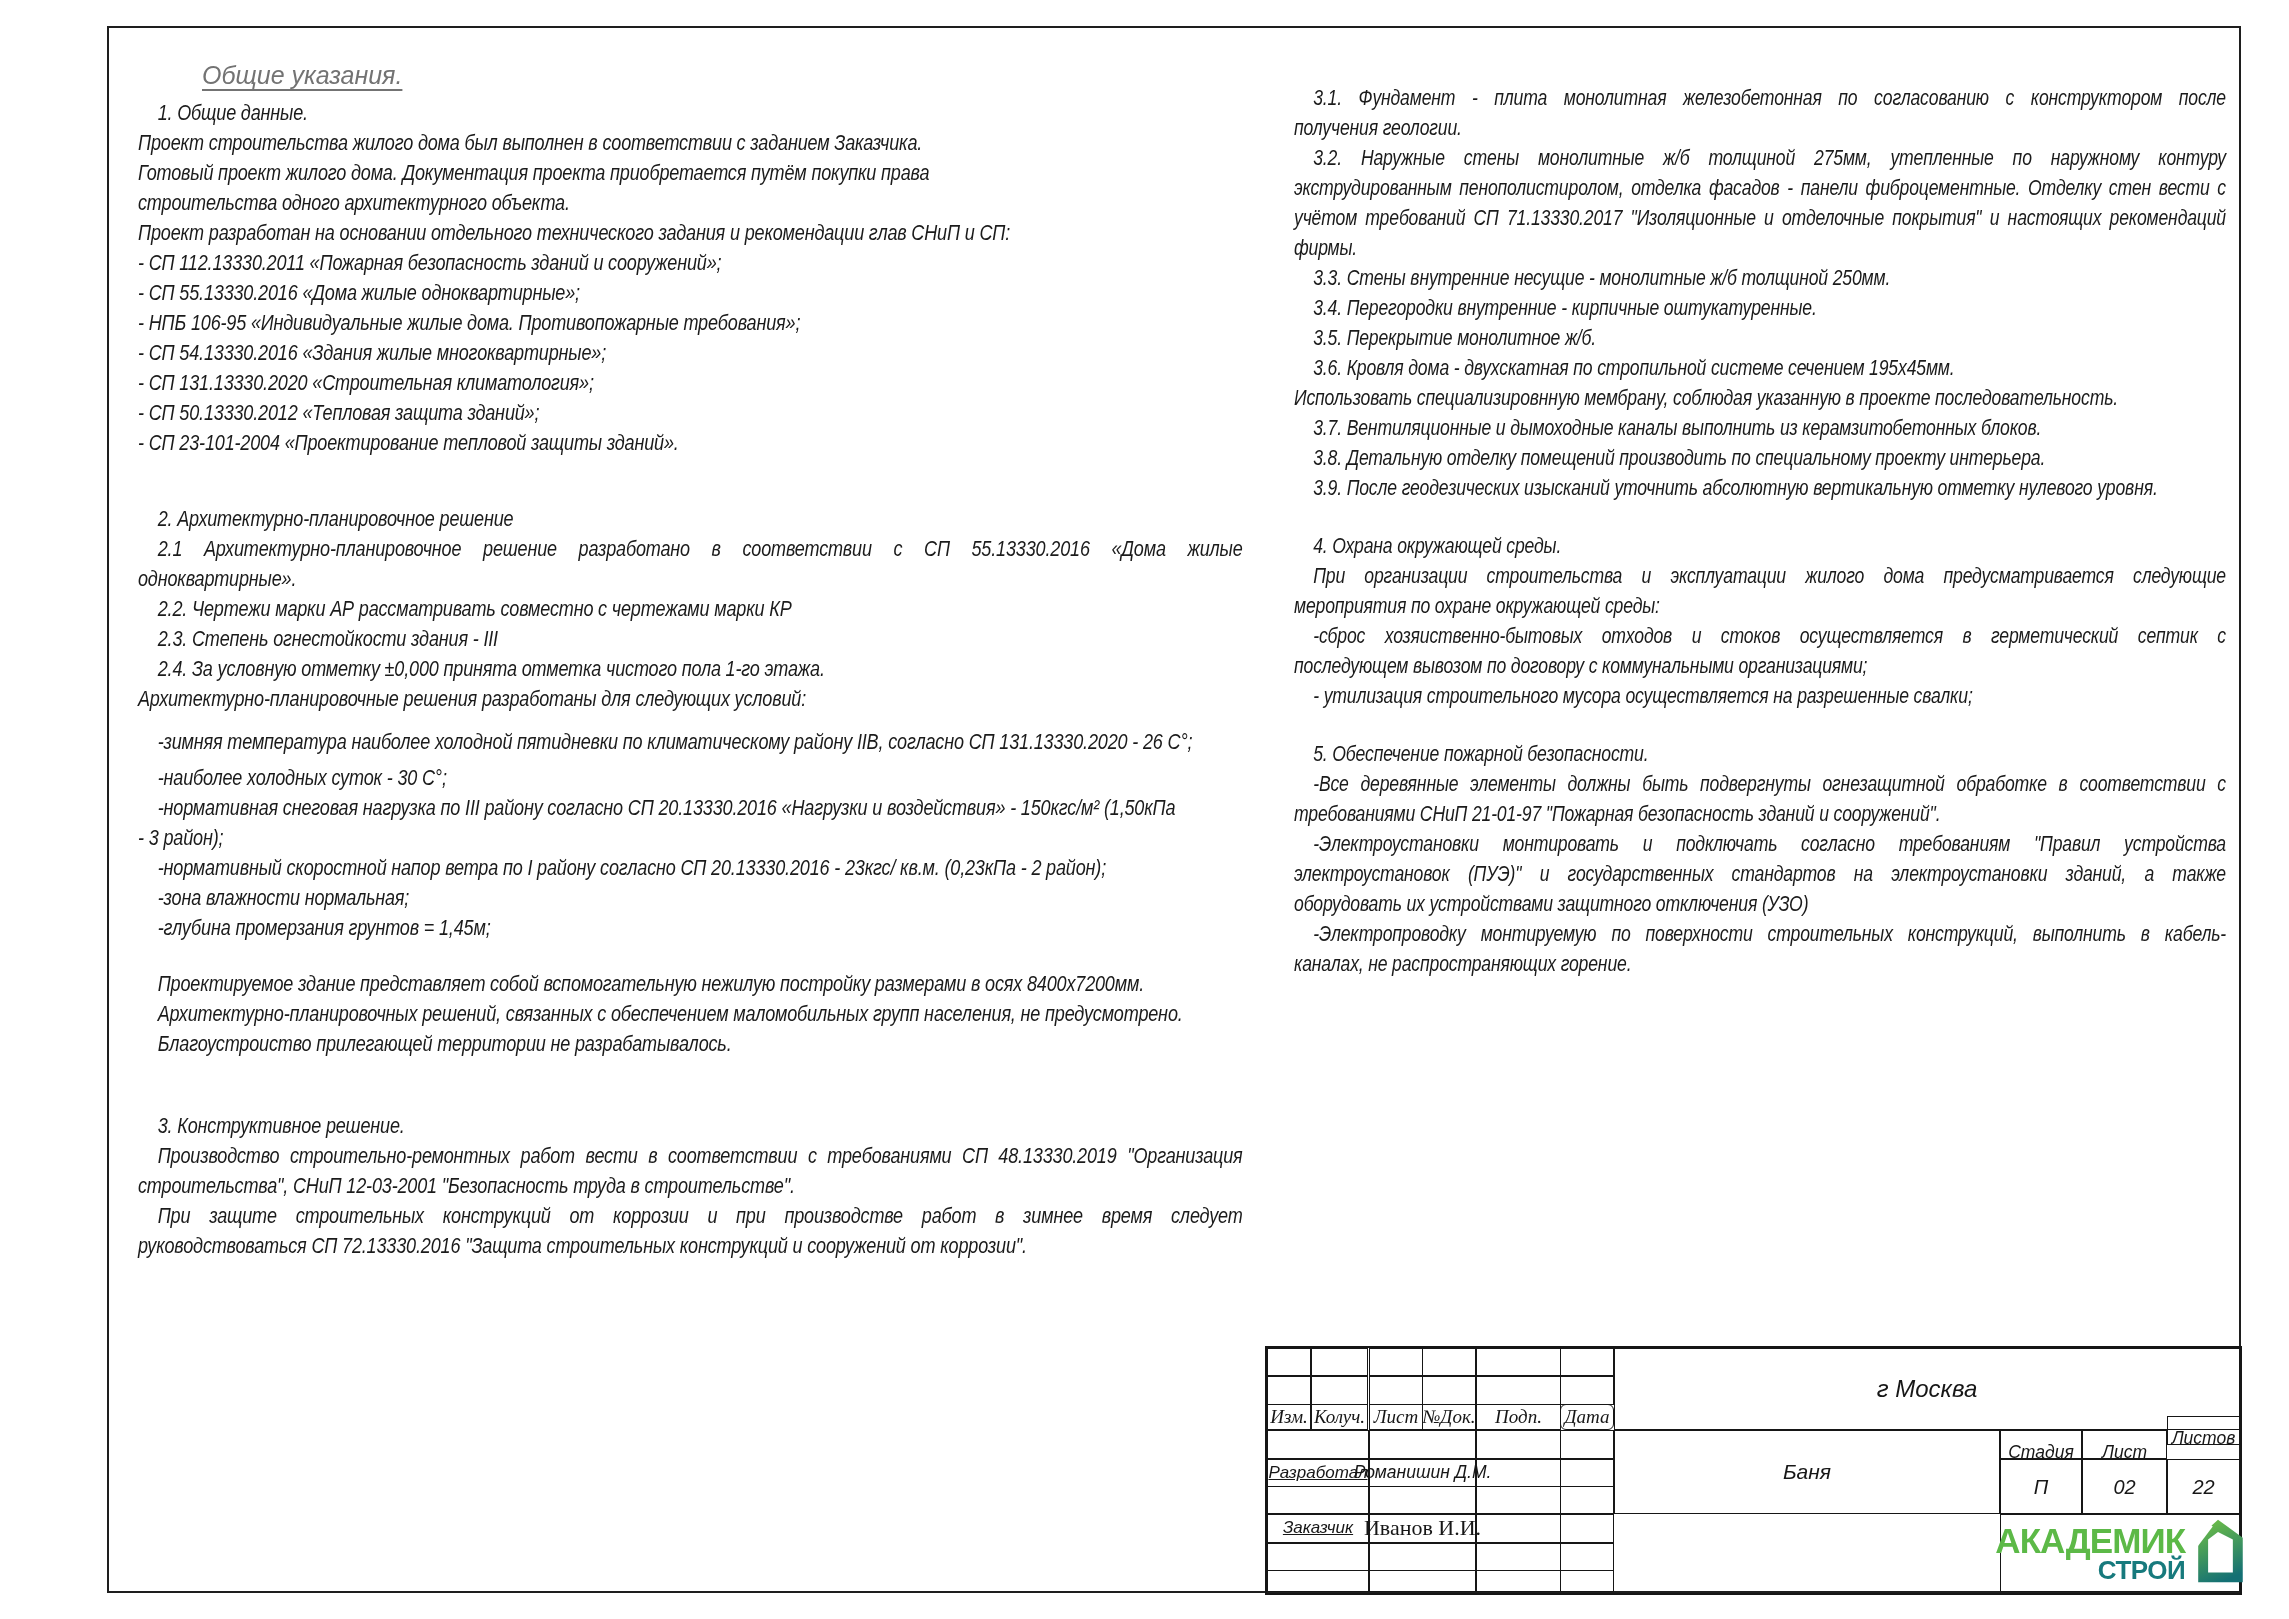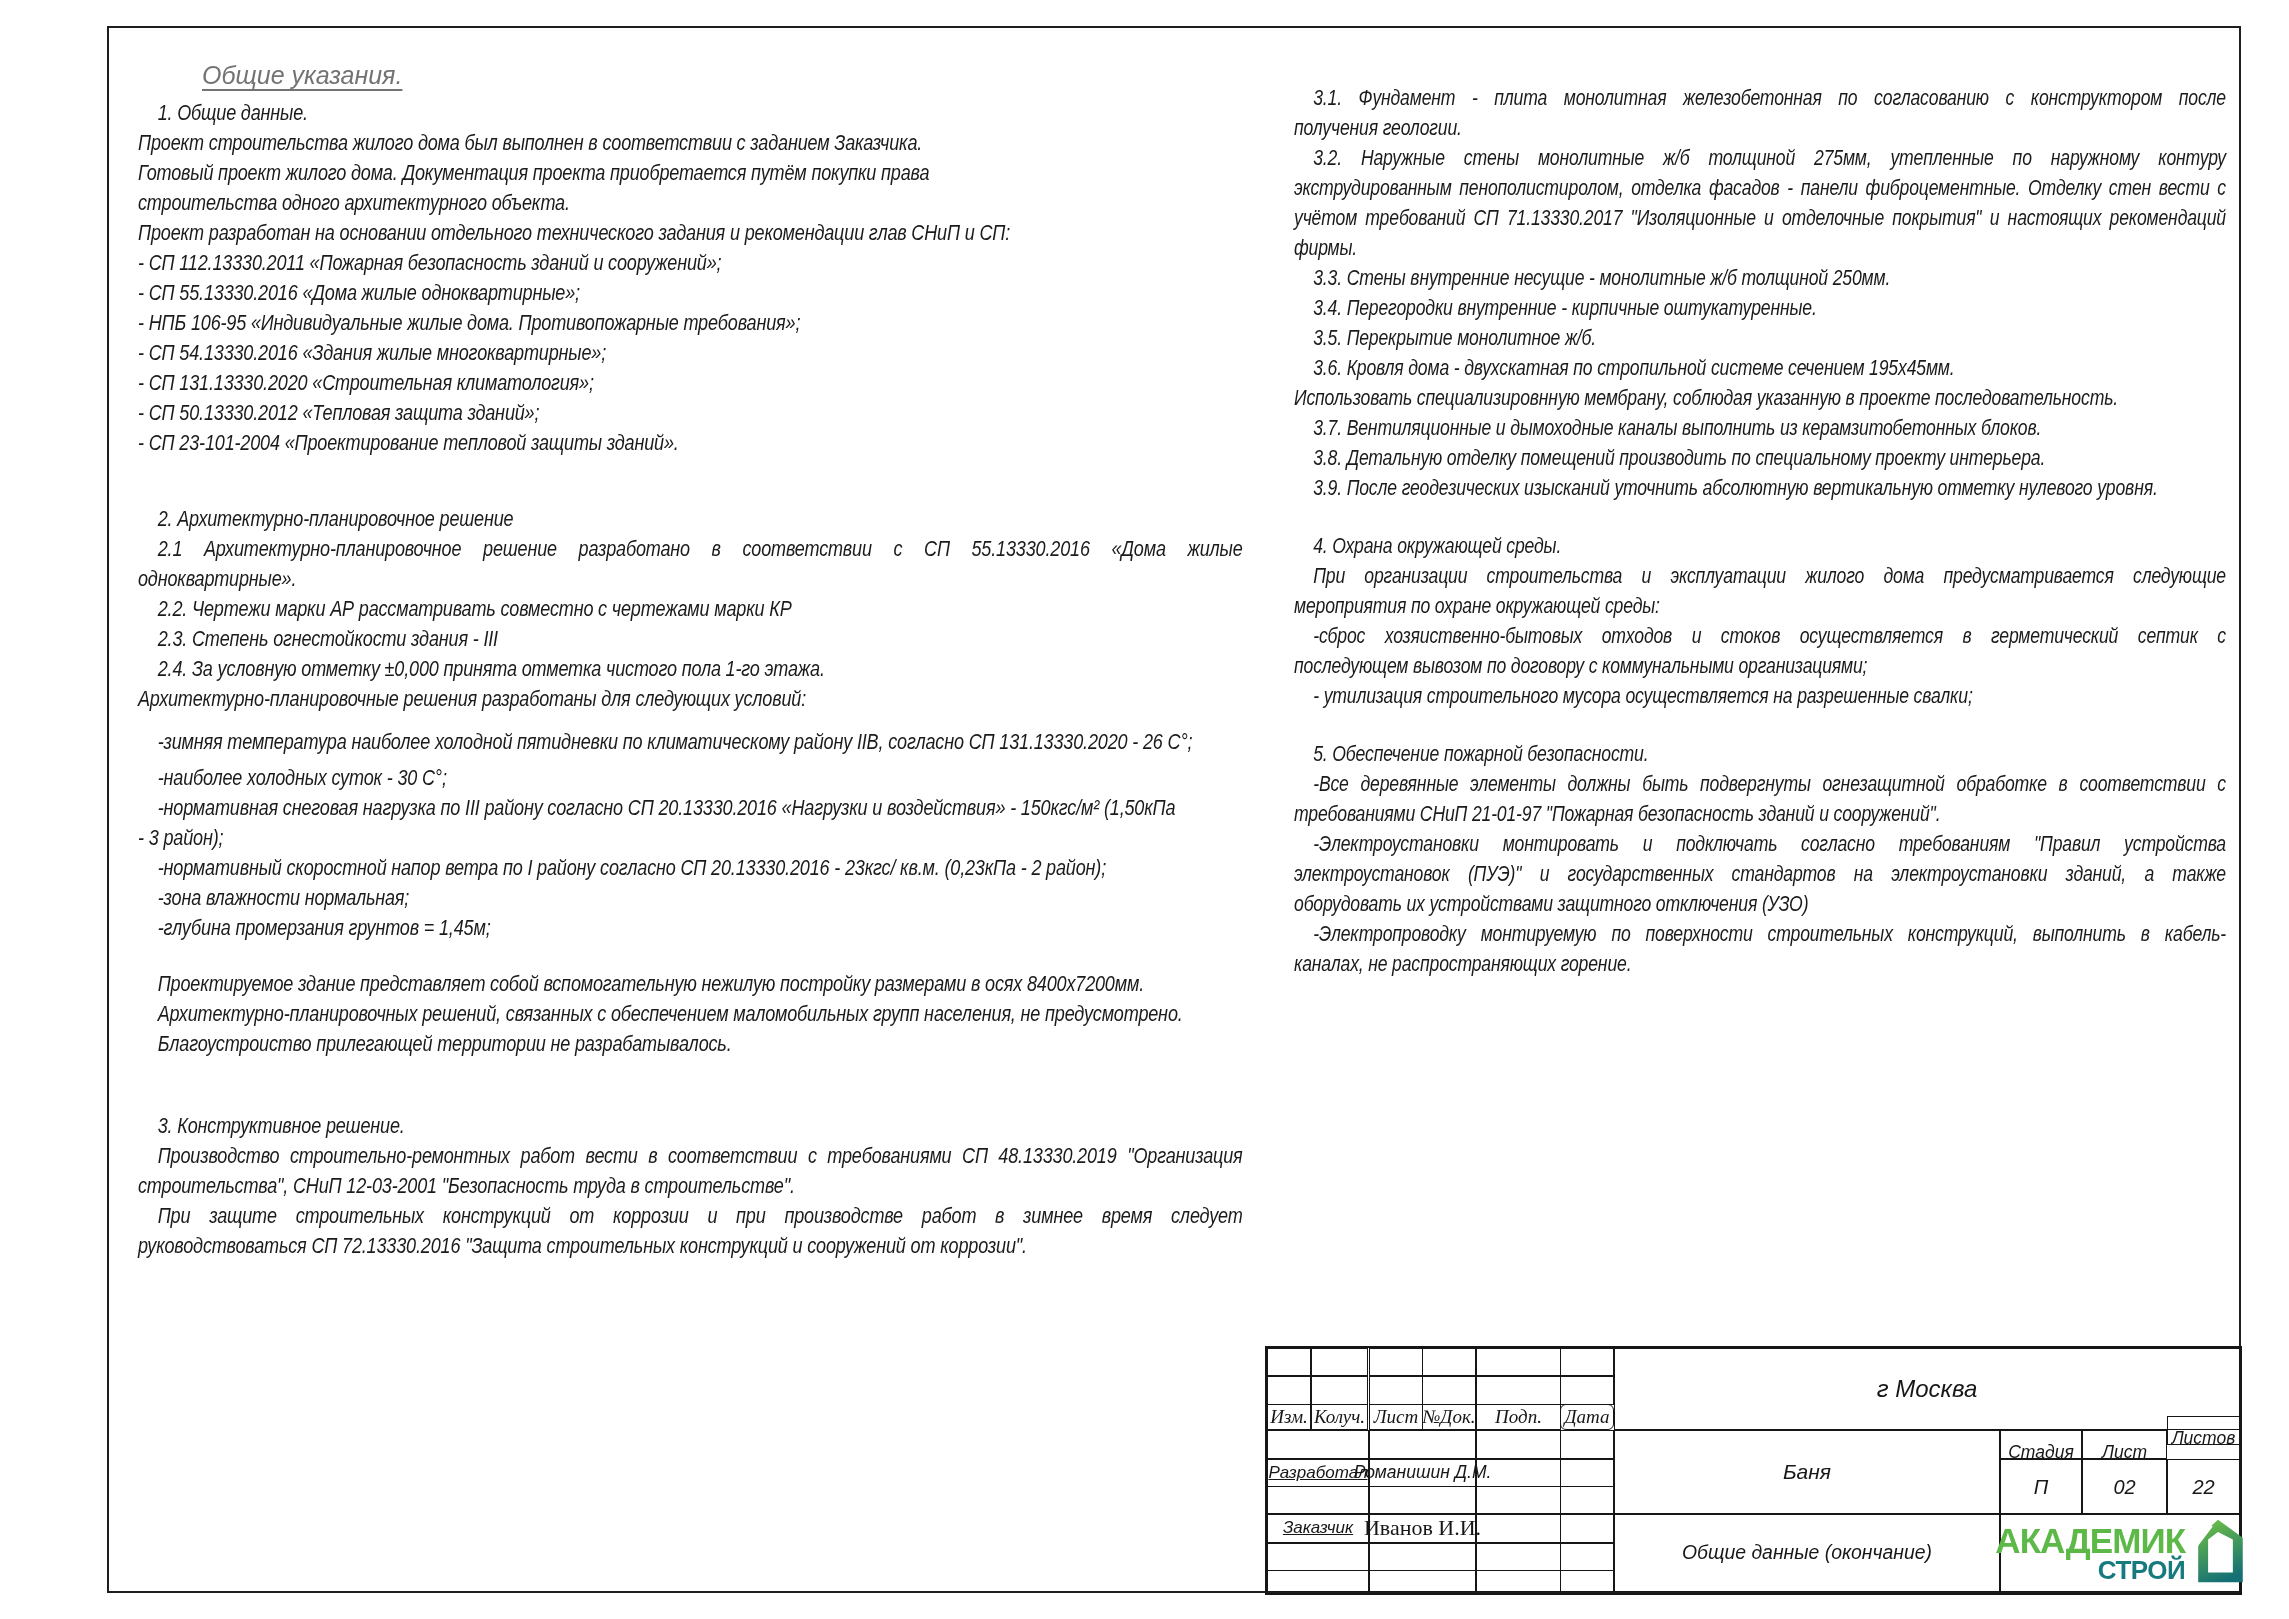--- a/index.html
+++ b/index.html
@@ -145,23 +145,20 @@
     <div class="tb-cell stage-val" style="left:733px;top:111px;width:82px;height:55px">
       <span>П</span>
     </div>
     <div class="tb-cell stage-val" style="left:815px;top:111px;width:85px;height:55px">
       <span>02</span>
     </div>
     <div class="tb-cell stage-val" style="left:900px;top:111px;width:73px;height:55px">
       <span>22</span>
     </div>
 
-    <div class="tb-cell sheet-title-cell" style="left:347px;top:166px;width:386px;height:78px">
-      <span>Общие данные (окончание)</span>
-    </div>
 
     <div class="tb-cell logo-cell" style="left:733px;top:166px;width:240px;height:78px">
       <div class="logo-text">
         <div class="logo-l1">АКАДЕМИК</div>
         <div class="logo-l2">СТРОЙ</div>
       </div>
       <span>
         <svg width="54" height="66" viewBox="0 0 64 80" xmlns="http://www.w3.org/2000/svg">
           <defs>
             <linearGradient id="lg" x1="0.2" y1="0" x2="0.5" y2="1">

